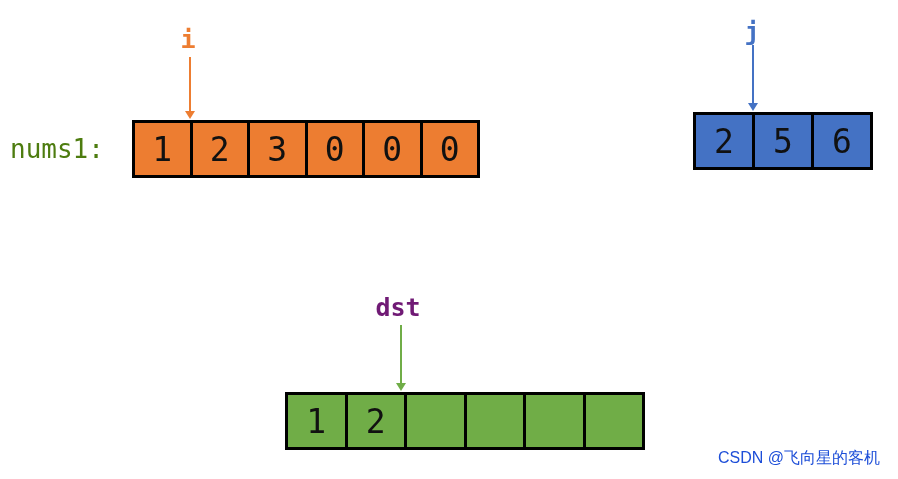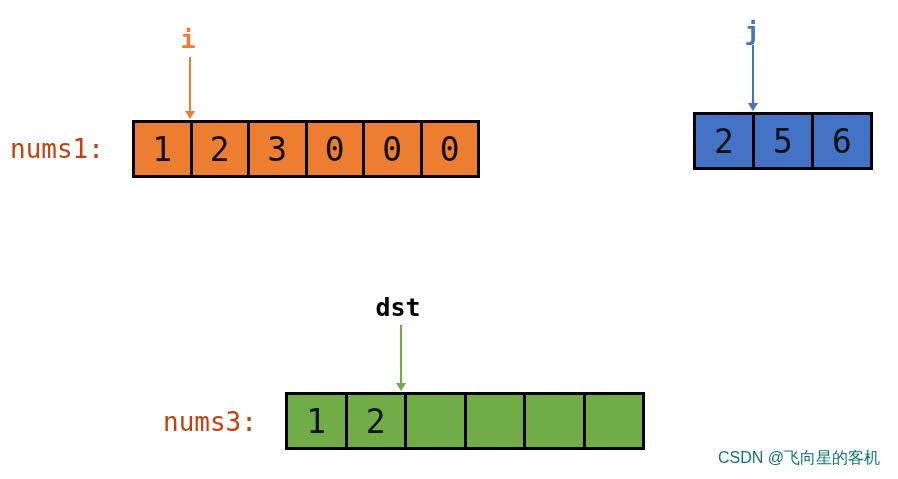--- a/index.html
+++ b/index.html
@@ -9,21 +9,21 @@
     width: 898px;
     height: 479px;
     background: #ffffff;
     overflow: hidden;
     font-family: "DejaVu Sans Mono", "Liberation Mono", monospace;
   }
   .row-label {
     position: absolute;
     font-size: 26px;
     line-height: 30px;
-    color: #c2410c;
+    color: #4d7c0f;
     white-space: nowrap;
   }
   .array {
     position: absolute;
     display: flex;
     border: 3px solid #000000;
     height: 58px;
   }
   .cell {
     flex: 1 1 0;
@@ -43,21 +43,21 @@
     position: absolute;
     width: 60px;
     text-align: center;
     font-size: 25px;
     line-height: 26px;
     font-weight: bold;
     white-space: nowrap;
   }
   .ptr-label.c-orange { color: #ED7D31; }
   .ptr-label.c-blue   { color: #4472C4; }
-  .ptr-label.c-green  { color: #000000; }
+  .ptr-label.c-green  { color: #701a75; }
 
   .arrow {
     position: absolute;
     width: 10px;
     display: flex;
     flex-direction: column;
     align-items: center;
   }
   .arrow-line { width: 2px; }
   .arrow-head {
@@ -72,21 +72,21 @@
   .arrow.c-blue   .arrow-head { border-top-color: #4472C4; }
   .arrow.c-green  .arrow-line { background: #70AD47; }
   .arrow.c-green  .arrow-head { border-top-color: #70AD47; }
 
   .watermark {
     position: absolute;
     top: 448px;
     right: 18px;
     font-family: "Liberation Sans", sans-serif;
     font-size: 16px;
-    color: #0f766e;
+    color: #1d4ed8;
     white-space: nowrap;
   }
 </style>
 </head>
 <body>
 
 <div class="canvas">
 
   <div class="ptr-label c-orange" style="left:158px;top:27px">i</div>
   <div class="arrow c-orange" style="left:185px;top:57px;height:62px">
@@ -112,21 +112,20 @@
     <div class="cell">2</div>
     <div class="cell">5</div>
     <div class="cell">6</div>
   </div>
 
   <div class="ptr-label c-green" style="left:368px;top:295px">dst</div>
   <div class="arrow c-green" style="left:396px;top:325px;height:66px">
     <div class="arrow-line" style="height:58px"></div>
     <div class="arrow-head"></div>
   </div>
-  <div class="row-label" style="left:163px;top:407px">nums3:</div>
   <div class="array c-green" style="left:285px;top:392px;width:360px">
     <div class="cell">1</div>
     <div class="cell">2</div>
     <div class="cell"></div>
     <div class="cell"></div>
     <div class="cell"></div>
     <div class="cell"></div>
   </div>
 
   <div class="watermark">CSDN @飞向星的客机</div>

